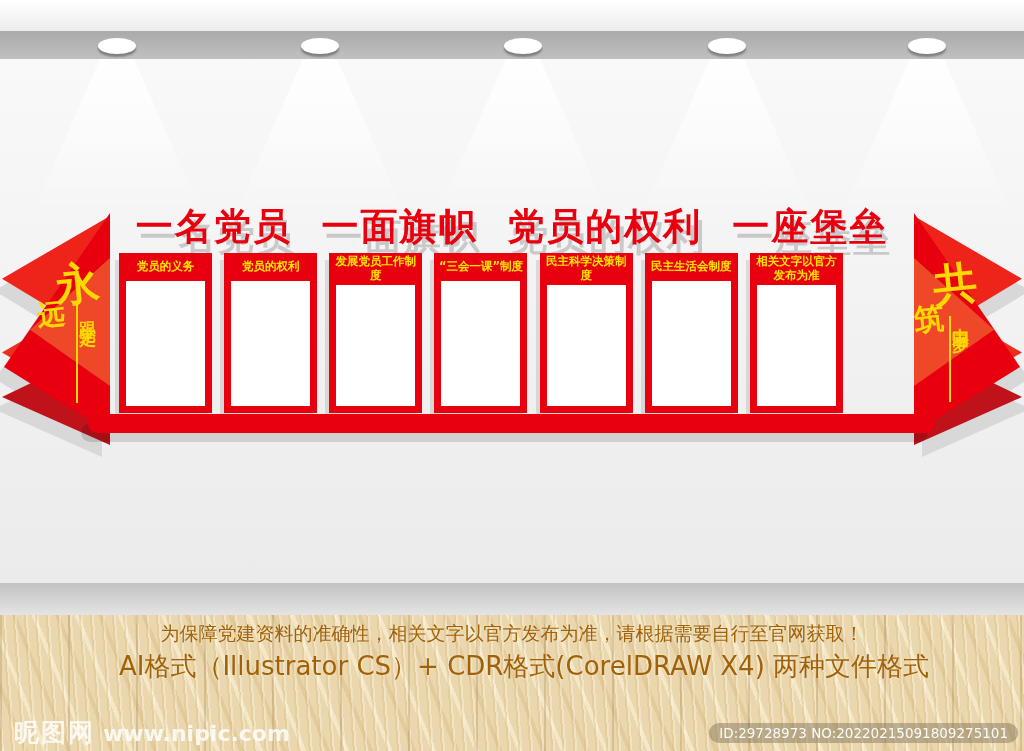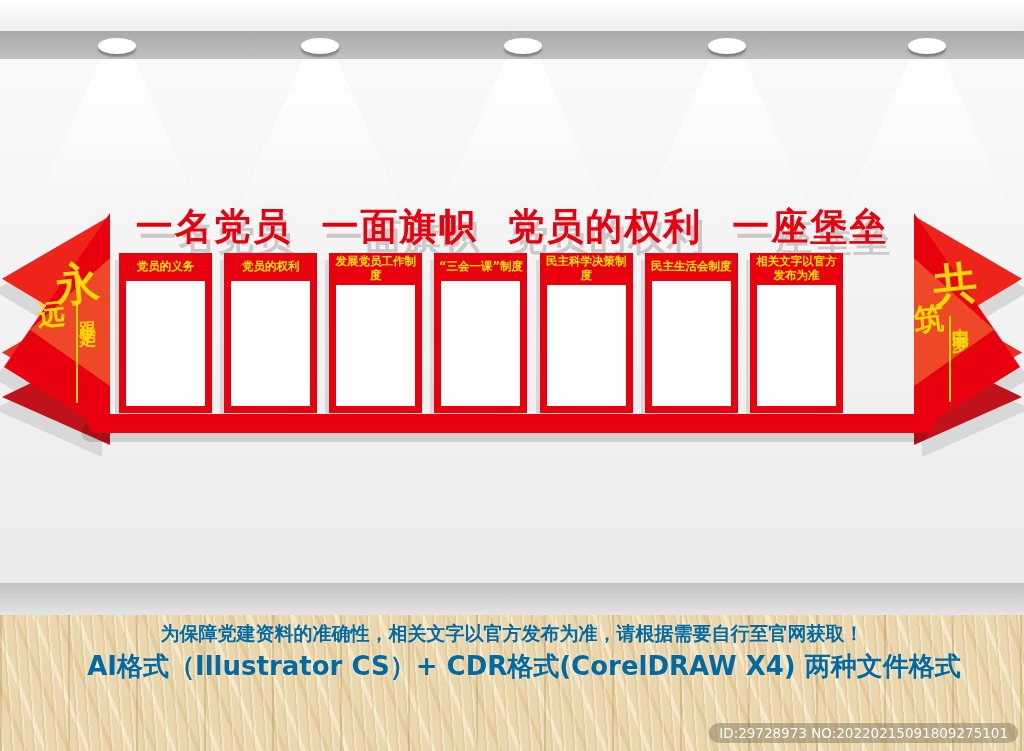--- a/index.html
+++ b/index.html
@@ -69,21 +69,21 @@
     background:#e8000f;box-shadow:-7px 9px 0 rgba(0,0,0,.13);}
 
   
   .skirting{position:absolute;left:0;top:583px;width:100%;height:32px;
     background:linear-gradient(#c2c2c2,#e4e4e4);}
   .floor{position:absolute;left:0;top:615px;width:100%;height:136px;background-color:#ead7ad;
     background-image:
       repeating-linear-gradient(90deg,rgba(160,125,70,.28) 0 2px,rgba(0,0,0,0) 2px 68px),
       repeating-linear-gradient(86deg,rgba(220,185,125,.35) 0 2px,rgba(255,255,255,.30) 2px 4px,rgba(0,0,0,0) 4px 11px),
       repeating-linear-gradient(68deg,rgba(255,248,225,.50) 0 4px,rgba(0,0,0,0) 4px 22px,rgba(205,165,100,.25) 22px 26px,rgba(0,0,0,0) 26px 40px);}
-  .floor-text{position:absolute;left:0;width:100%;text-align:center;color:#0369a1;font-weight:bold;
+  .floor-text{position:absolute;left:0;width:100%;text-align:center;color:#a16207;font-weight:normal;
     text-shadow:0 0 3px rgba(255,255,255,.45);}
   .ft1{top:621px;font-size:19px;}
   .ft2{top:649px;font-size:26px;padding-left:12px;}
   .ft3{top:682px;font-size:23px;}
 
   
   .wm{position:absolute;left:14px;top:716px;color:rgba(255,255,255,.82);font-weight:bold;}
   .wm-name{font-size:25px;letter-spacing:2px;margin-right:8px;}
   .wm-url{font-size:22px;}
   .idbadge{position:absolute;right:6px;top:723px;background:rgba(125,110,85,.45);
@@ -168,15 +168,18 @@
     </div>
   </div>
 
   <div class="redbar"></div>
 
   <div class="skirting"></div>
   <div class="floor"></div>
   <div class="floor-text ft1">为保障党建资料的准确性，相关文字以官方发布为准，请根据需要自行至官网获取！</div>
   <div class="floor-text ft2">AI格式（Illustrator CS）+ CDR格式(CorelDRAW X4) 两种文件格式</div>
 
+  <div class="wm">
+    <span class="wm-name">昵图网</span><span class="wm-url">www.nipic.com</span>
+  </div>
   <div class="idbadge">ID:29728973 NO:20220215091809275101</div>
 
 </div>
 
 </body></html>

